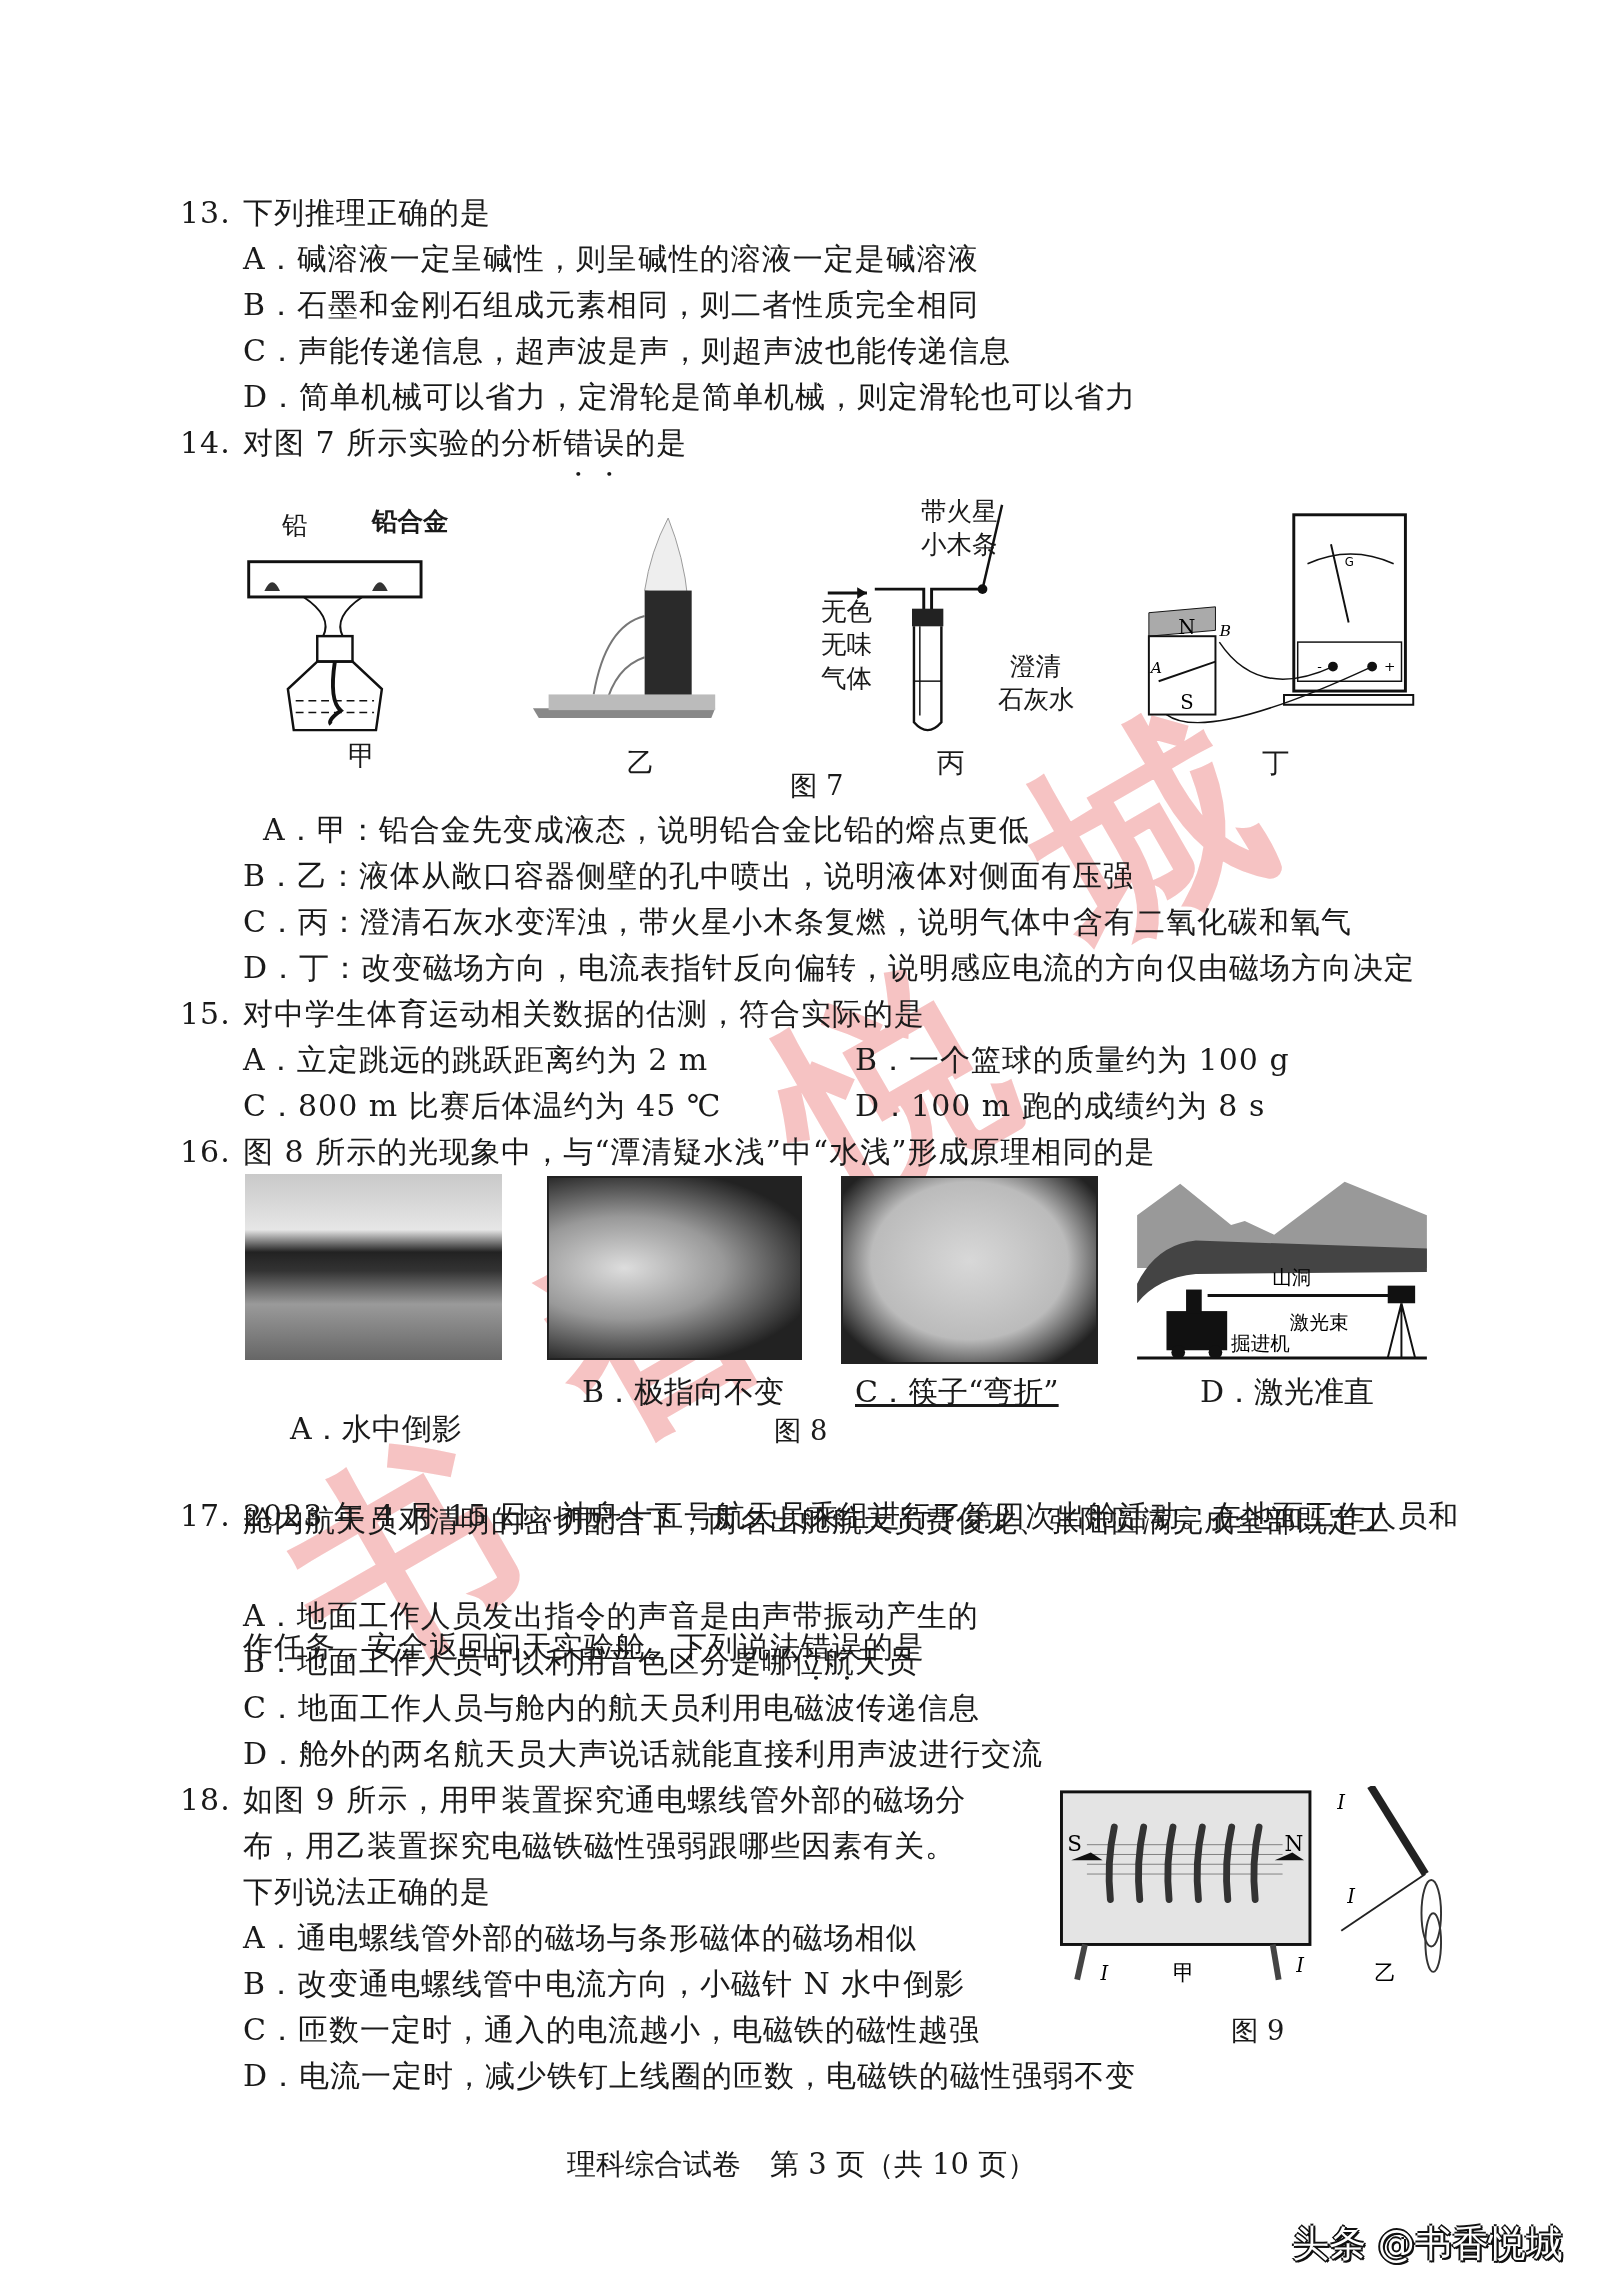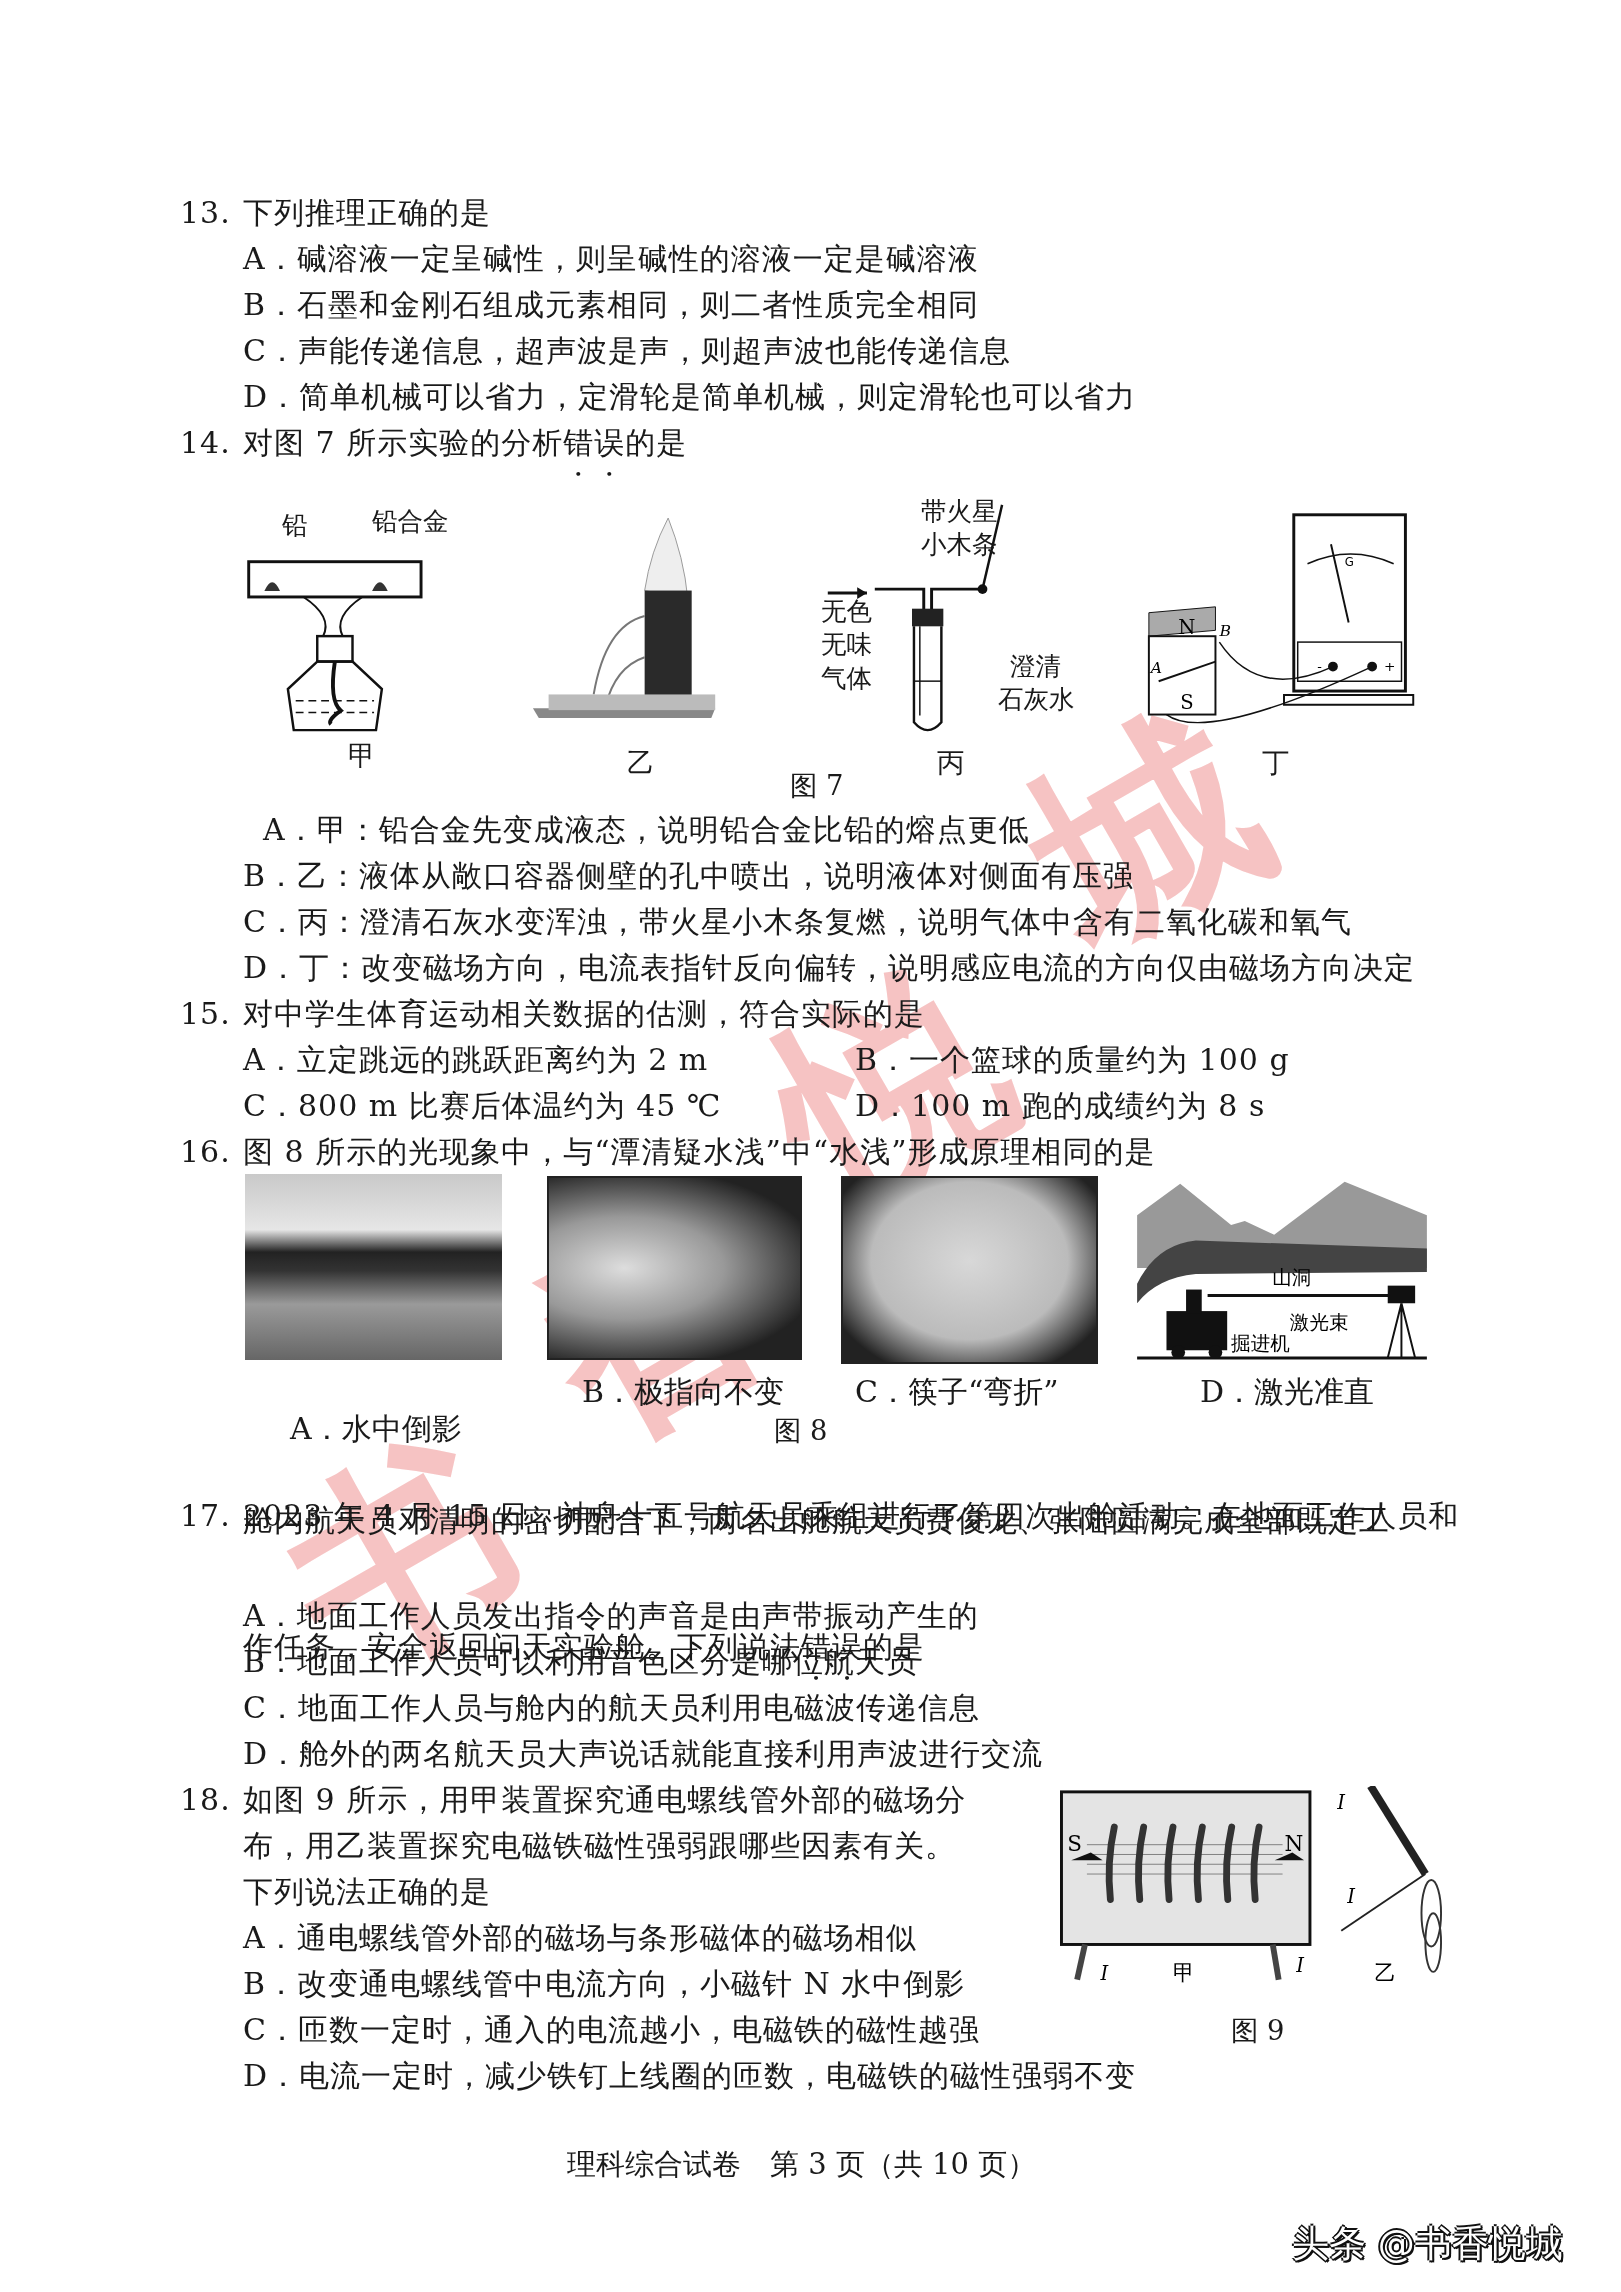--- a/index.html
+++ b/index.html
@@ -59,21 +59,21 @@
   <path d="M30 48 q8 -18 16 0 z" fill="#333"></path>
   <path d="M140 48 q8 -18 16 0 z" fill="#333"></path>
   <path d="M70 54 q30 20 20 40 M130 54 q-30 20 -20 40" fill="none" stroke="#111" stroke-width="2"></path>
   <rect x="84" y="94" width="36" height="26" fill="none" stroke="#111" stroke-width="2.5"></rect>
   <path d="M84 120 L54 148 L60 190 L144 190 L150 148 L120 120 z" fill="none" stroke="#111" stroke-width="2.5"></path>
   <line x1="62" y1="160" x2="142" y2="160" stroke="#111" stroke-width="1.5" stroke-dasharray="8 5"></line>
   <line x1="62" y1="172" x2="142" y2="172" stroke="#111" stroke-width="1.5" stroke-dasharray="8 5"></line>
   <path d="M102 120 q-6 40 6 50 q-14 10 -10 14" fill="none" stroke="#111" stroke-width="4"></path>
 </svg>
 <div class="small-label" style="left:282px;top:510px;">铅</div>
-<div class="small-label" style="left:372px;top:506px;">铅合金</div>
+<div class="small-label" style="left:372px;top:506px;font-weight:bold;">铅合金</div>
 <div class="fig-label" style="left:348px;top:740px;">甲</div>
 
 <svg style="left:529px;top:510px;" width="196" height="216" viewBox="0 0 200 220">
   <path d="M142 8 q16 40 20 82 L118 82 q6 -40 24 -74z" fill="#eee" stroke="#999"></path>
   <rect x="118" y="82" width="48" height="122" fill="#2a2a2a"></rect>
   <path d="M118 108 q-40 10 -52 80" fill="none" stroke="#777" stroke-width="2"></path>
   <path d="M118 150 q-30 10 -40 50" fill="none" stroke="#777" stroke-width="2"></path>
   <path d="M4 202 L190 202 L186 212 L10 212 z" fill="#888"></path>
   <rect x="20" y="188" width="170" height="16" fill="#bbb"></rect>
 </svg>
@@ -155,21 +155,21 @@
   <line x1="72" y1="122" x2="270" y2="122" stroke="#111" stroke-width="3"></line>
   <rect x="256" y="112" width="28" height="18" fill="#111"></rect>
   <path d="M270 130 L256 186 M270 130 L284 186 M270 130 L270 186" stroke="#111" stroke-width="2"></path>
   <text x="138" y="110" font-size="20" font-family="DejaVu Sans, sans-serif">山洞</text>
   <text x="156" y="156" font-size="20" font-family="DejaVu Sans, sans-serif">激光束</text>
   <text x="96" y="178" font-size="20" font-family="DejaVu Sans, sans-serif">掘进机</text>
 </svg>
 
 <div class="fig-label" style="left:290px;top:1376px;font-size:30px;margin-top:37px;">A．水中倒影</div>
 <div class="fig-label" style="left:582px;top:1376px;font-size:30px;">B．极指向不变</div>
-<div class="fig-label" style="left:855px;top:1376px;font-size:30px;">C．筷子“弯折”</div>
+<div class="fig-label" style="left:855px;top:1376px;font-size:30px;text-decoration:underline;">C．筷子“弯折”</div>
 <div class="fig-label" style="left:1200px;top:1376px;font-size:30px;">D．激光准直</div>
 <div class="fig-label" style="left:774px;top:1415px;">图 8</div>
 
 <div class="line" style="left:180px;top:1476px;margin-top:20px;">
   <span class="qnum">17.</span><span>2023 年 4 月 15 日，神舟十五号航天员乘组进行了第四次出舱活动。在地面工作人员和</span>
 </div>
 <div class="line" style="left:243px;top:1501px;">舱内航天员邓清明的密切配合下，两名出舱航天员费俊龙、张陆圆满完成全部既定工</div>
 <div class="line" style="left:243px;top:1627px;">
   <span>作任务，安全返回问天实验舱。下列说法</span><span class="dot-emph">错</span><span class="dot-emph">误</span><span>的是</span>
 </div>

